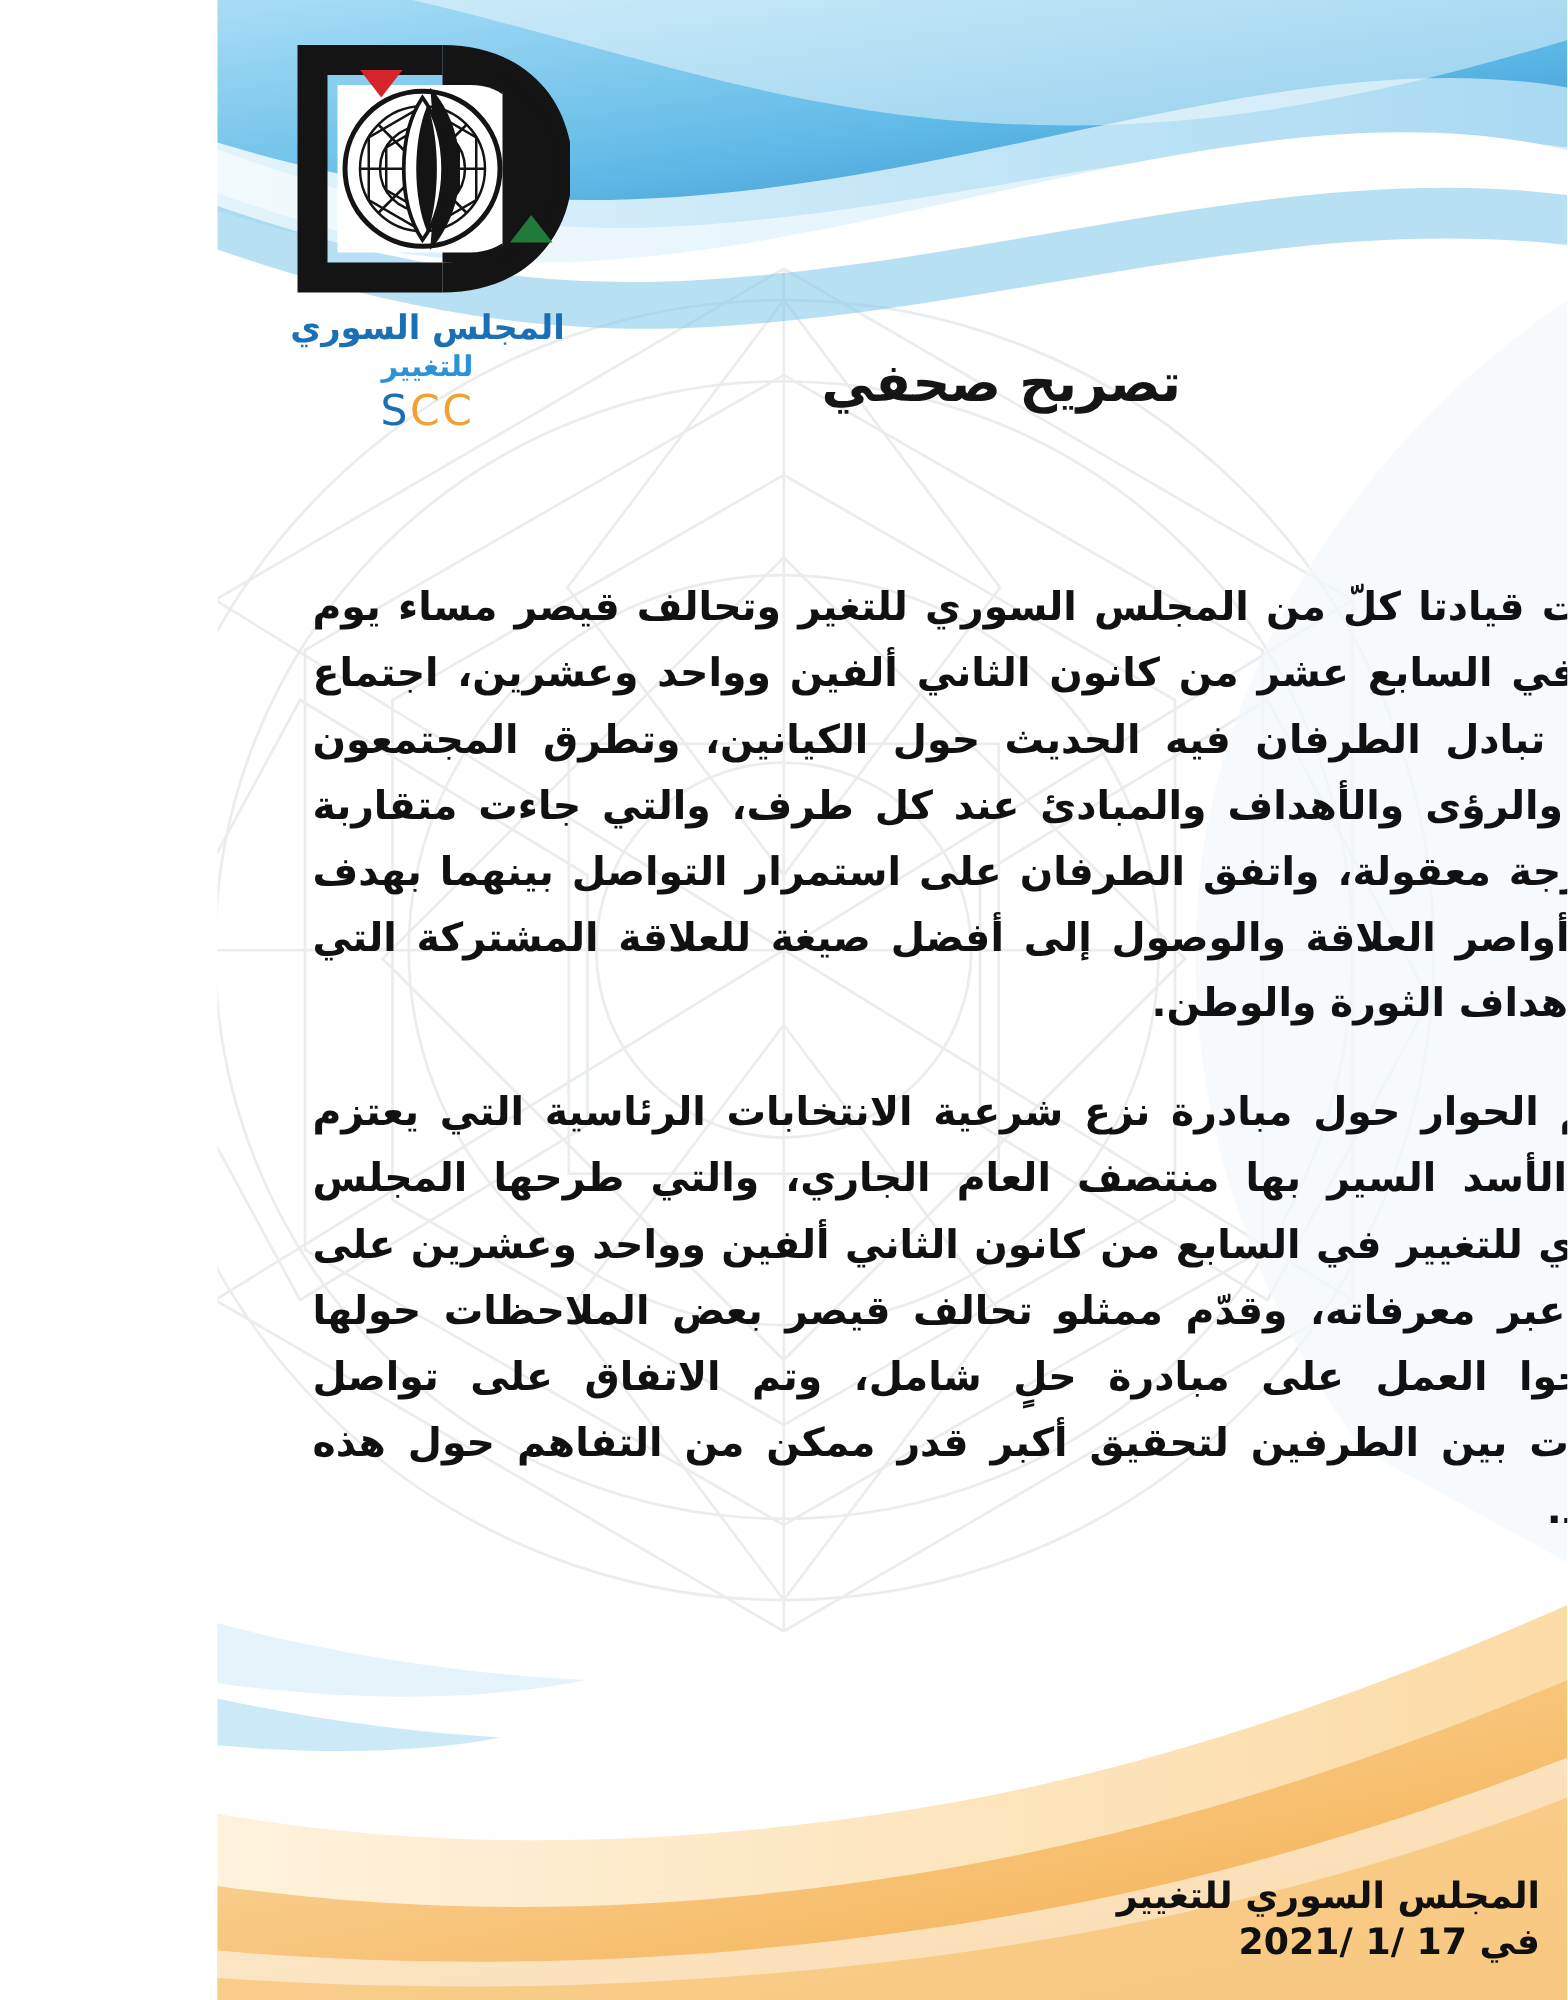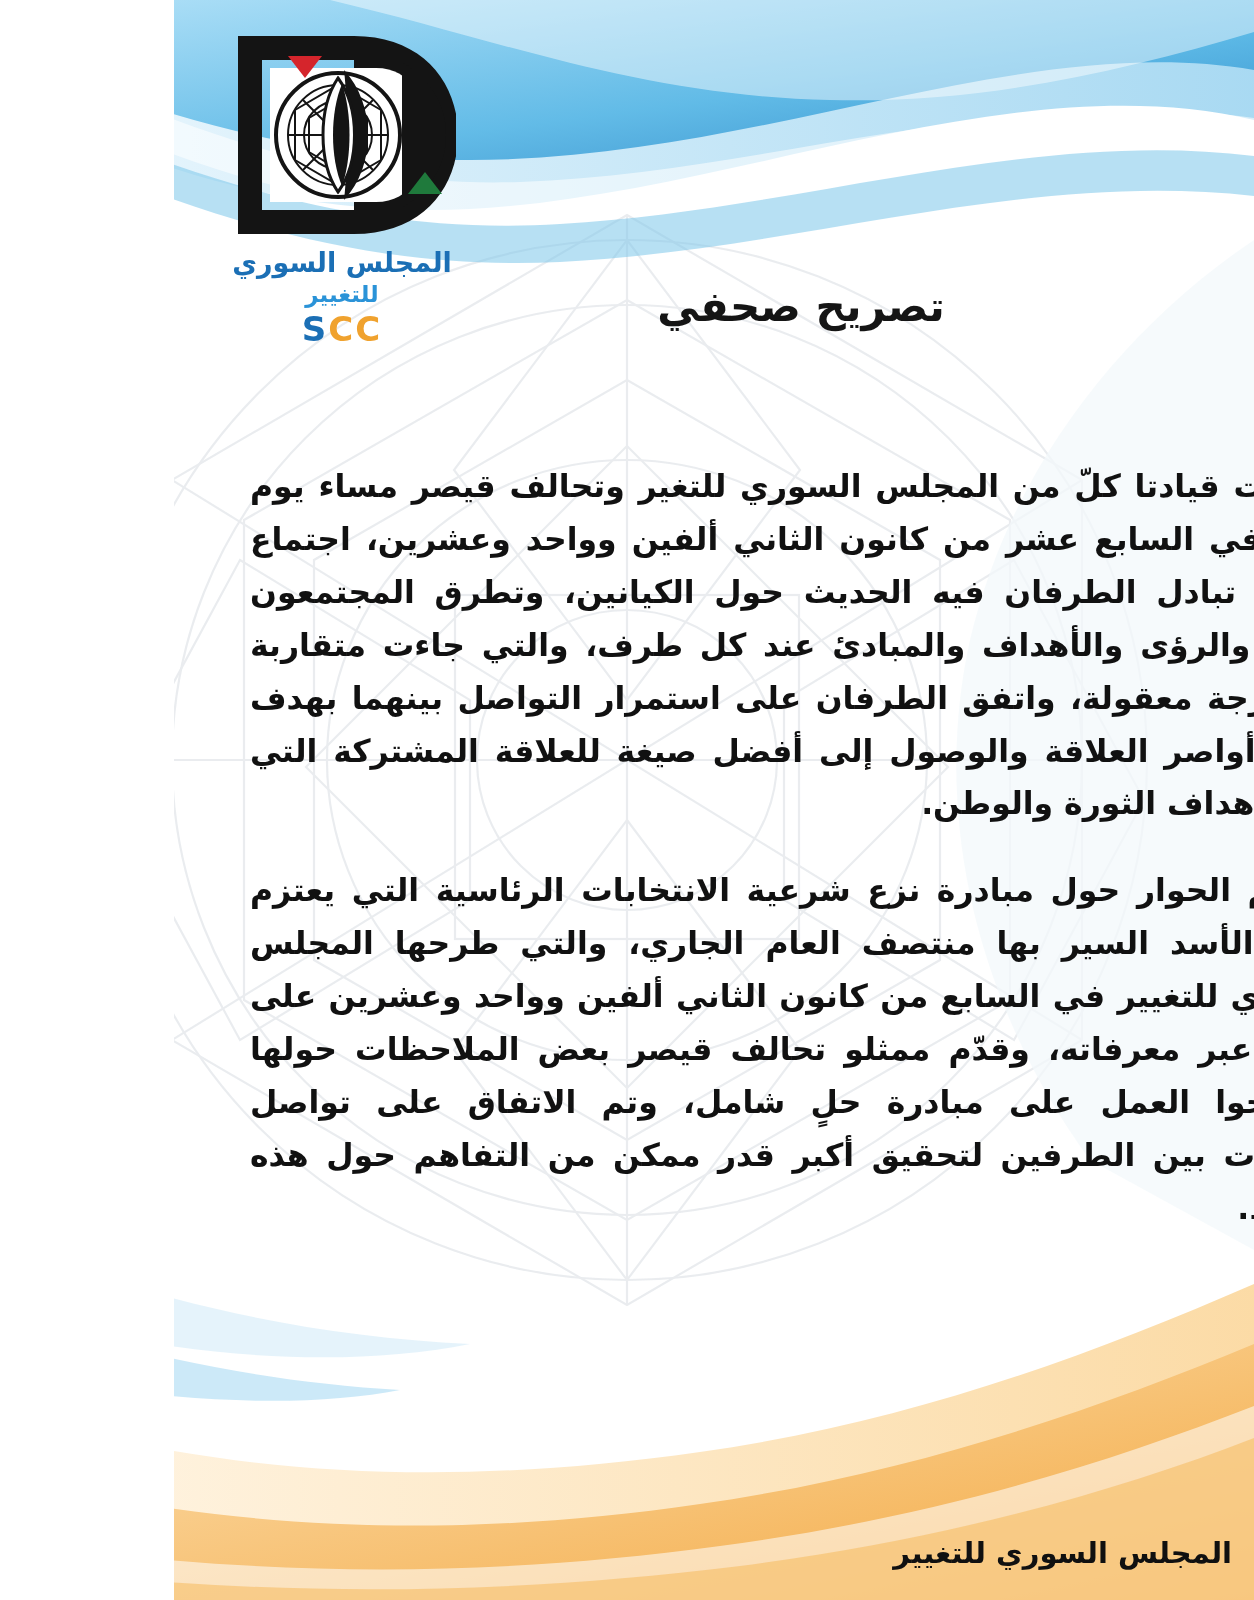--- a/index.html
+++ b/index.html
@@ -57,21 +57,21 @@
     letter-spacing: 0;
     line-height: 1.1;
   }
   .logo-text-ar .light {
     color: #2a93d8;
     font-size: 23px;
   }
   .logo-text-en {
     margin-top: 2px;
     font-size: 34px;
-    font-weight: bold;
+    font-weight: normal;
     letter-spacing: 2px;
     color: #1b6fb5;
     font-family: "DejaVu Sans", "Liberation Sans", sans-serif;
   }
   .logo-text-en .orange { color: #f0a22e; }
 
   
   .doc-title {
     position: absolute;
     top: 282px;
@@ -228,15 +228,16 @@
 
   <div class="doc-title">تصريح صحفي</div>
 
   <div class="body-wrap">
     <p class="para">اجتمعت قيادتا كلّ من المجلس السوري للتغير وتحالف قيصر مساء يوم الأحد في السابع عشر من كانون الثاني ألفين وواحد وعشرين، اجتماع تعارفٍ تبادل الطرفان فيه الحديث حول الكيانين، وتطرق المجتمعون للقيم والرؤى والأهداف والمبادئ عند كل طرف، والتي جاءت متقاربة إلى درجة معقولة، واتفق الطرفان على استمرار التواصل بينهما بهدف تعزيز أواصر العلاقة والوصول إلى أفضل صيغة للعلاقة المشتركة التي تخدم أهداف الثورة والوطن.</p>
     <p class="para">كما تم الحوار حول مبادرة نزع شرعية الانتخابات الرئاسية التي يعتزم نظام الأسد السير بها منتصف العام الجاري، والتي طرحها المجلس السوري للتغيير في السابع من كانون الثاني ألفين وواحد وعشرين على العلن عبر معرفاته، وقدّم ممثلو تحالف قيصر بعض الملاحظات حولها واقترحوا العمل على مبادرة حلٍ شامل، وتم الاتفاق على تواصل اللقاءات بين الطرفين لتحقيق أكبر قدر ممكن من التفاهم حول هذه النقاط.</p>
   </div>
 
   <div class="footer">
     <div class="footer-line1">المجلس السوري للتغيير</div>
+    <div class="footer-line2">في 17 /1 /2021</div>
   </div>
 
 </div>
 
 </body></html>

